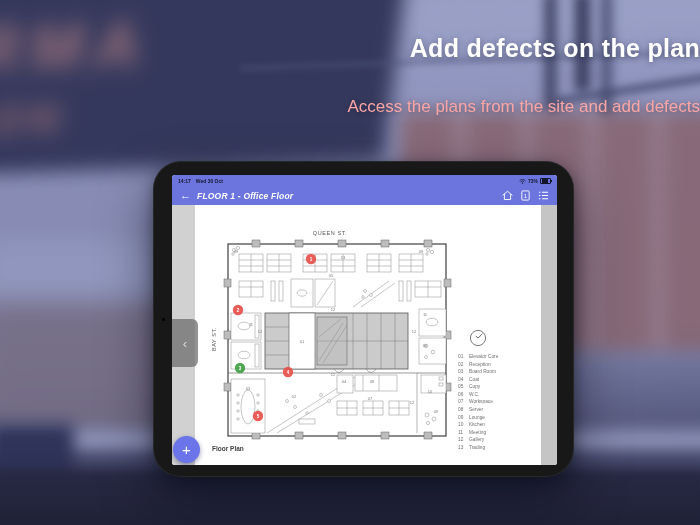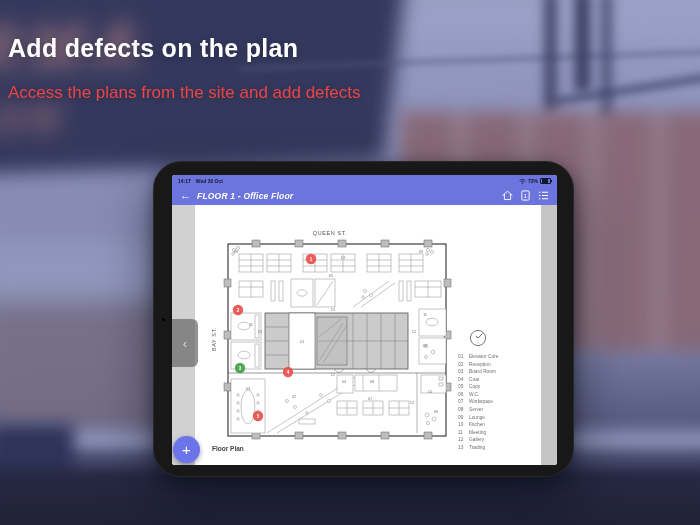--- a/index.html
+++ b/index.html
@@ -30,24 +30,24 @@
     background:repeating-linear-gradient(90deg,transparent 0 55px,rgba(195,175,180,.45) 55px 66px);}
   .bg-midband{left:-20px;top:238px;width:490px;height:72px;background:#9ba3c0;filter:blur(13px);}
   .bg-brown{left:-20px;top:302px;width:430px;height:132px;background:#7b6f78;filter:blur(13px);opacity:.85;}
   .bg-rail{left:-20px;top:430px;width:760px;height:26px;background:#a7aec9;filter:blur(8px);opacity:.85;}
   .bg-raildark{left:-20px;top:452px;width:760px;height:30px;background:#3c4158;filter:blur(9px);}
   .bg-navy{left:-12px;top:424px;width:86px;height:58px;background:#1f2440;filter:blur(8px);}
   .bg-bottom{left:-10px;top:468px;width:720px;height:70px;background:linear-gradient(#161826,#0b0c12);filter:blur(6px);}
   .bg-tint{position:absolute;inset:0;background:rgba(103,107,176,.22);}
 
   
-  #hero{position:absolute;left:8px;right:0;top:0;text-align:left;z-index:3;}
+  #hero{position:absolute;left:8px;right:0;top:0;text-align:right;z-index:3;}
   #hero-title{margin:34px 0 0;font-size:25px;font-weight:bold;color:#ffffff;letter-spacing:.3px;
     text-shadow:0 1px 6px rgba(20,22,40,.35);}
-  #hero-sub{margin:20px 0 0;font-size:17px;font-weight:400;color:#ef4444;
+  #hero-sub{margin:34px 0 0;font-size:17px;font-weight:400;color:#fca5a5;
     text-shadow:0 1px 5px rgba(20,22,40,.3);}
 
   
   #tablet{position:absolute;left:153px;top:161px;width:421px;height:316px;z-index:2;
     background:#181818;border-radius:28px;
     box-shadow:0 22px 50px rgba(8,10,22,.55),0 4px 14px rgba(8,10,22,.4);
     border:1px solid rgba(255,255,255,.07);box-sizing:border-box;}
   #camera-dot{position:absolute;left:8px;top:156px;width:3px;height:3px;border-radius:50%;background:#000;}
   #screen{position:absolute;left:18px;top:13px;width:385px;height:290px;background:#ffffff;
     border-radius:3px;overflow:hidden;display:flex;flex-direction:column;}

